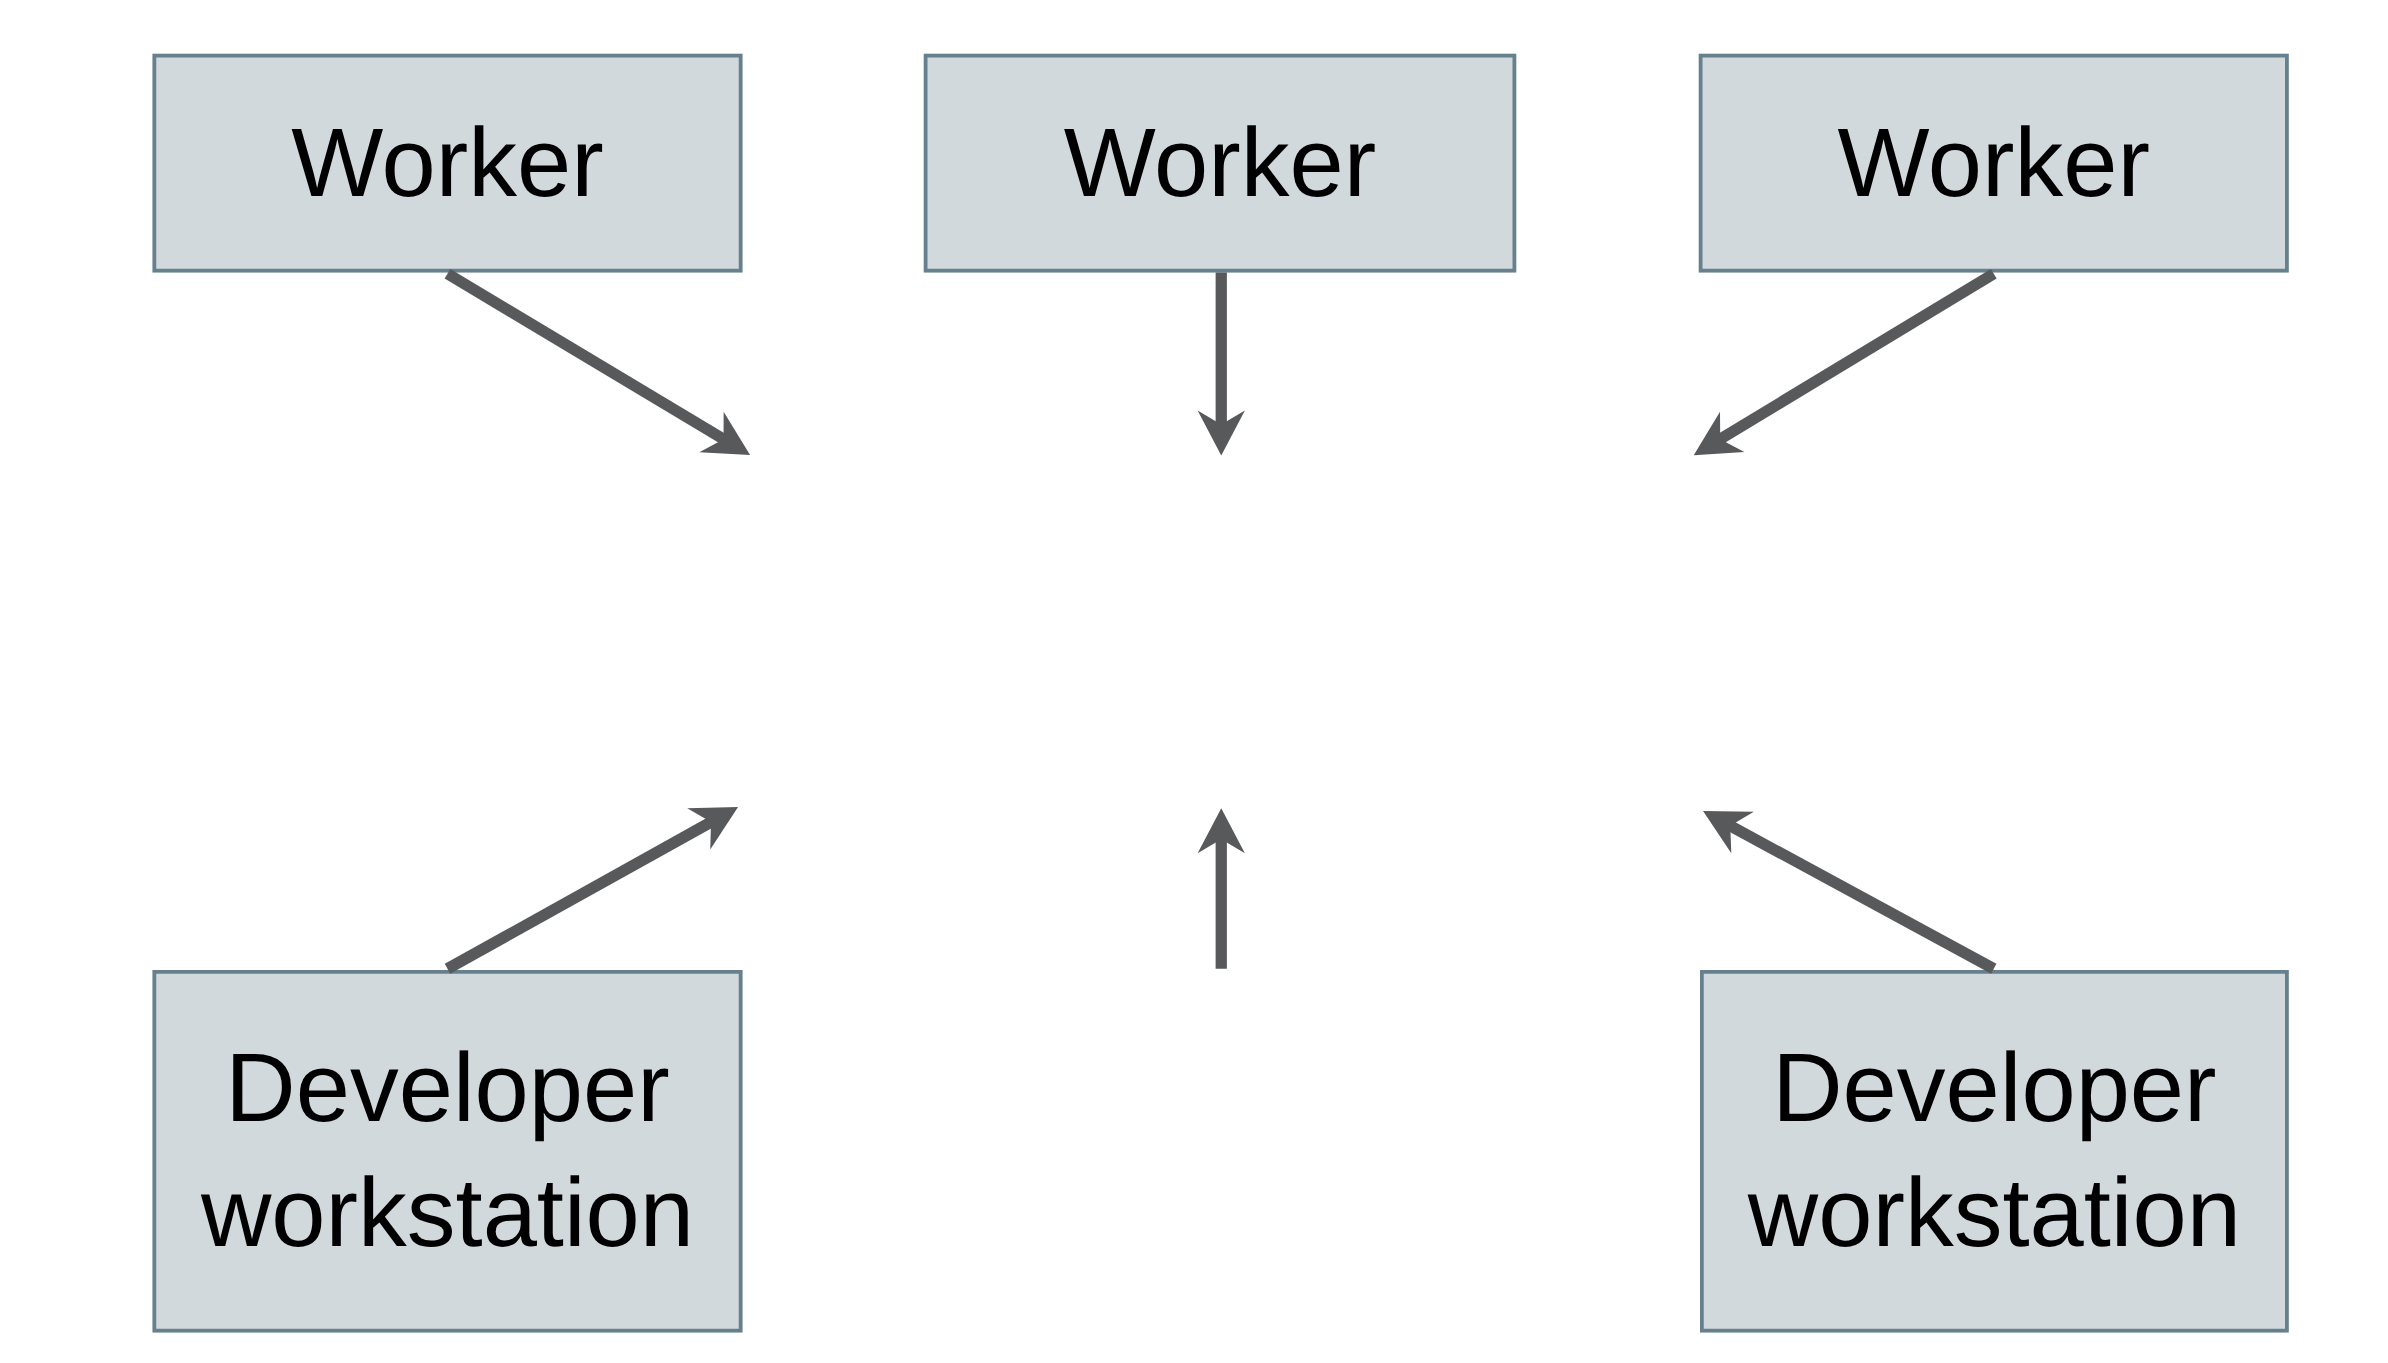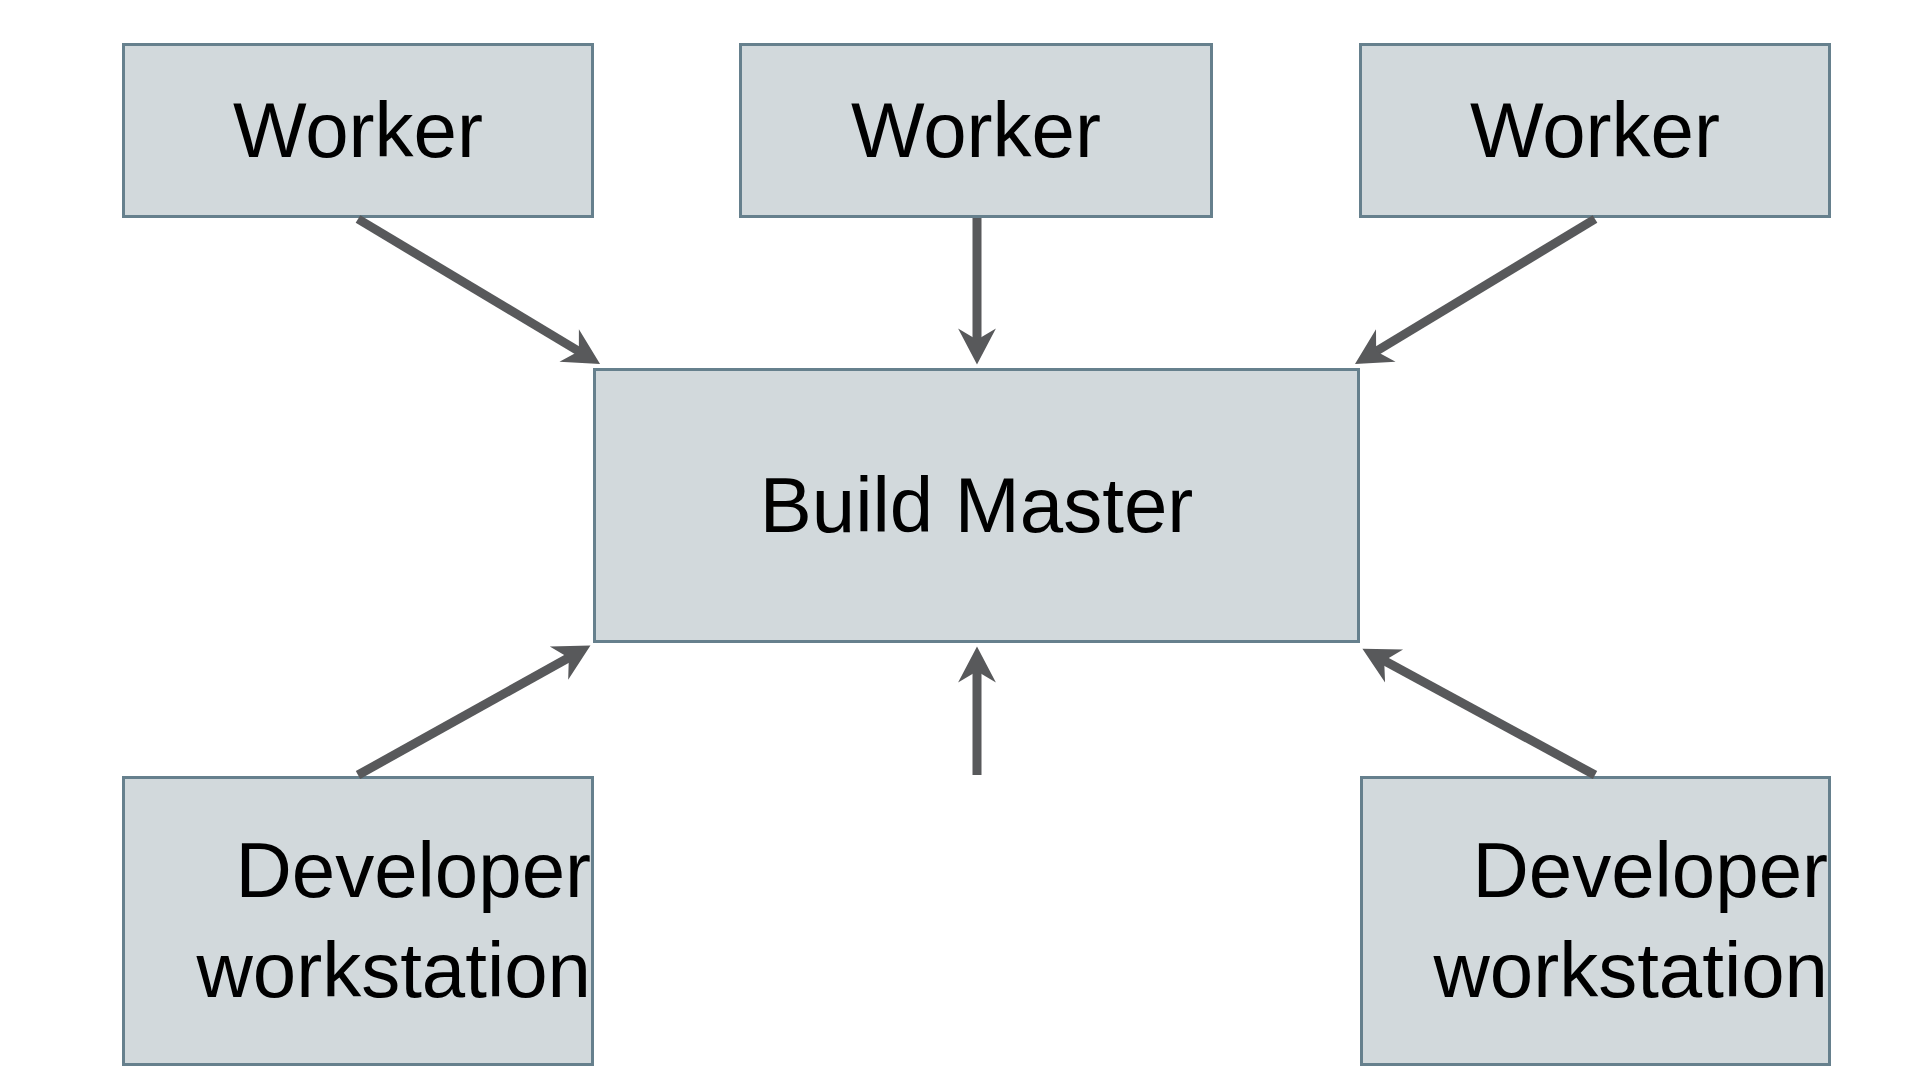--- a/index.html
+++ b/index.html
@@ -19,21 +19,21 @@
     font-family: "Liberation Sans", sans-serif;
     overflow: hidden;
   }
   .node {
     position: absolute;
     background: var(--node-fill);
     border: 3px solid var(--node-border);
     display: flex;
     align-items: center;
     justify-content: center;
-    text-align: right;
+    text-align: center;
     color: var(--label-text);
     font-size: 78px;
     line-height: 1.28;
     letter-spacing: 0px;
   }
   
   .node.worker-left   { left: 122px;  top: 43px;  width: 472px; height: 175px; }
   .node.worker-center { left: 739px;  top: 43px;  width: 474px; height: 175px; }
   .node.worker-right  { left: 1359px; top: 43px;  width: 472px; height: 175px; }
   
@@ -64,23 +64,20 @@
   <div class="node worker-left">
     <span>Worker</span>
   </div>
   <div class="node worker-center">
     <span>Worker</span>
   </div>
   <div class="node worker-right">
     <span>Worker</span>
   </div>
 
-  <div class="node build-master">
-    <span>Build Master</span>
-  </div>
 
   <div class="node dev-left">
     <span>Developer workstation</span>
   </div>
   <div class="node dev-right">
     <span>Developer workstation</span>
   </div>
 
   <svg class="arrows" viewBox="0 0 1910 1090" xmlns="http://www.w3.org/2000/svg">
     <defs>

